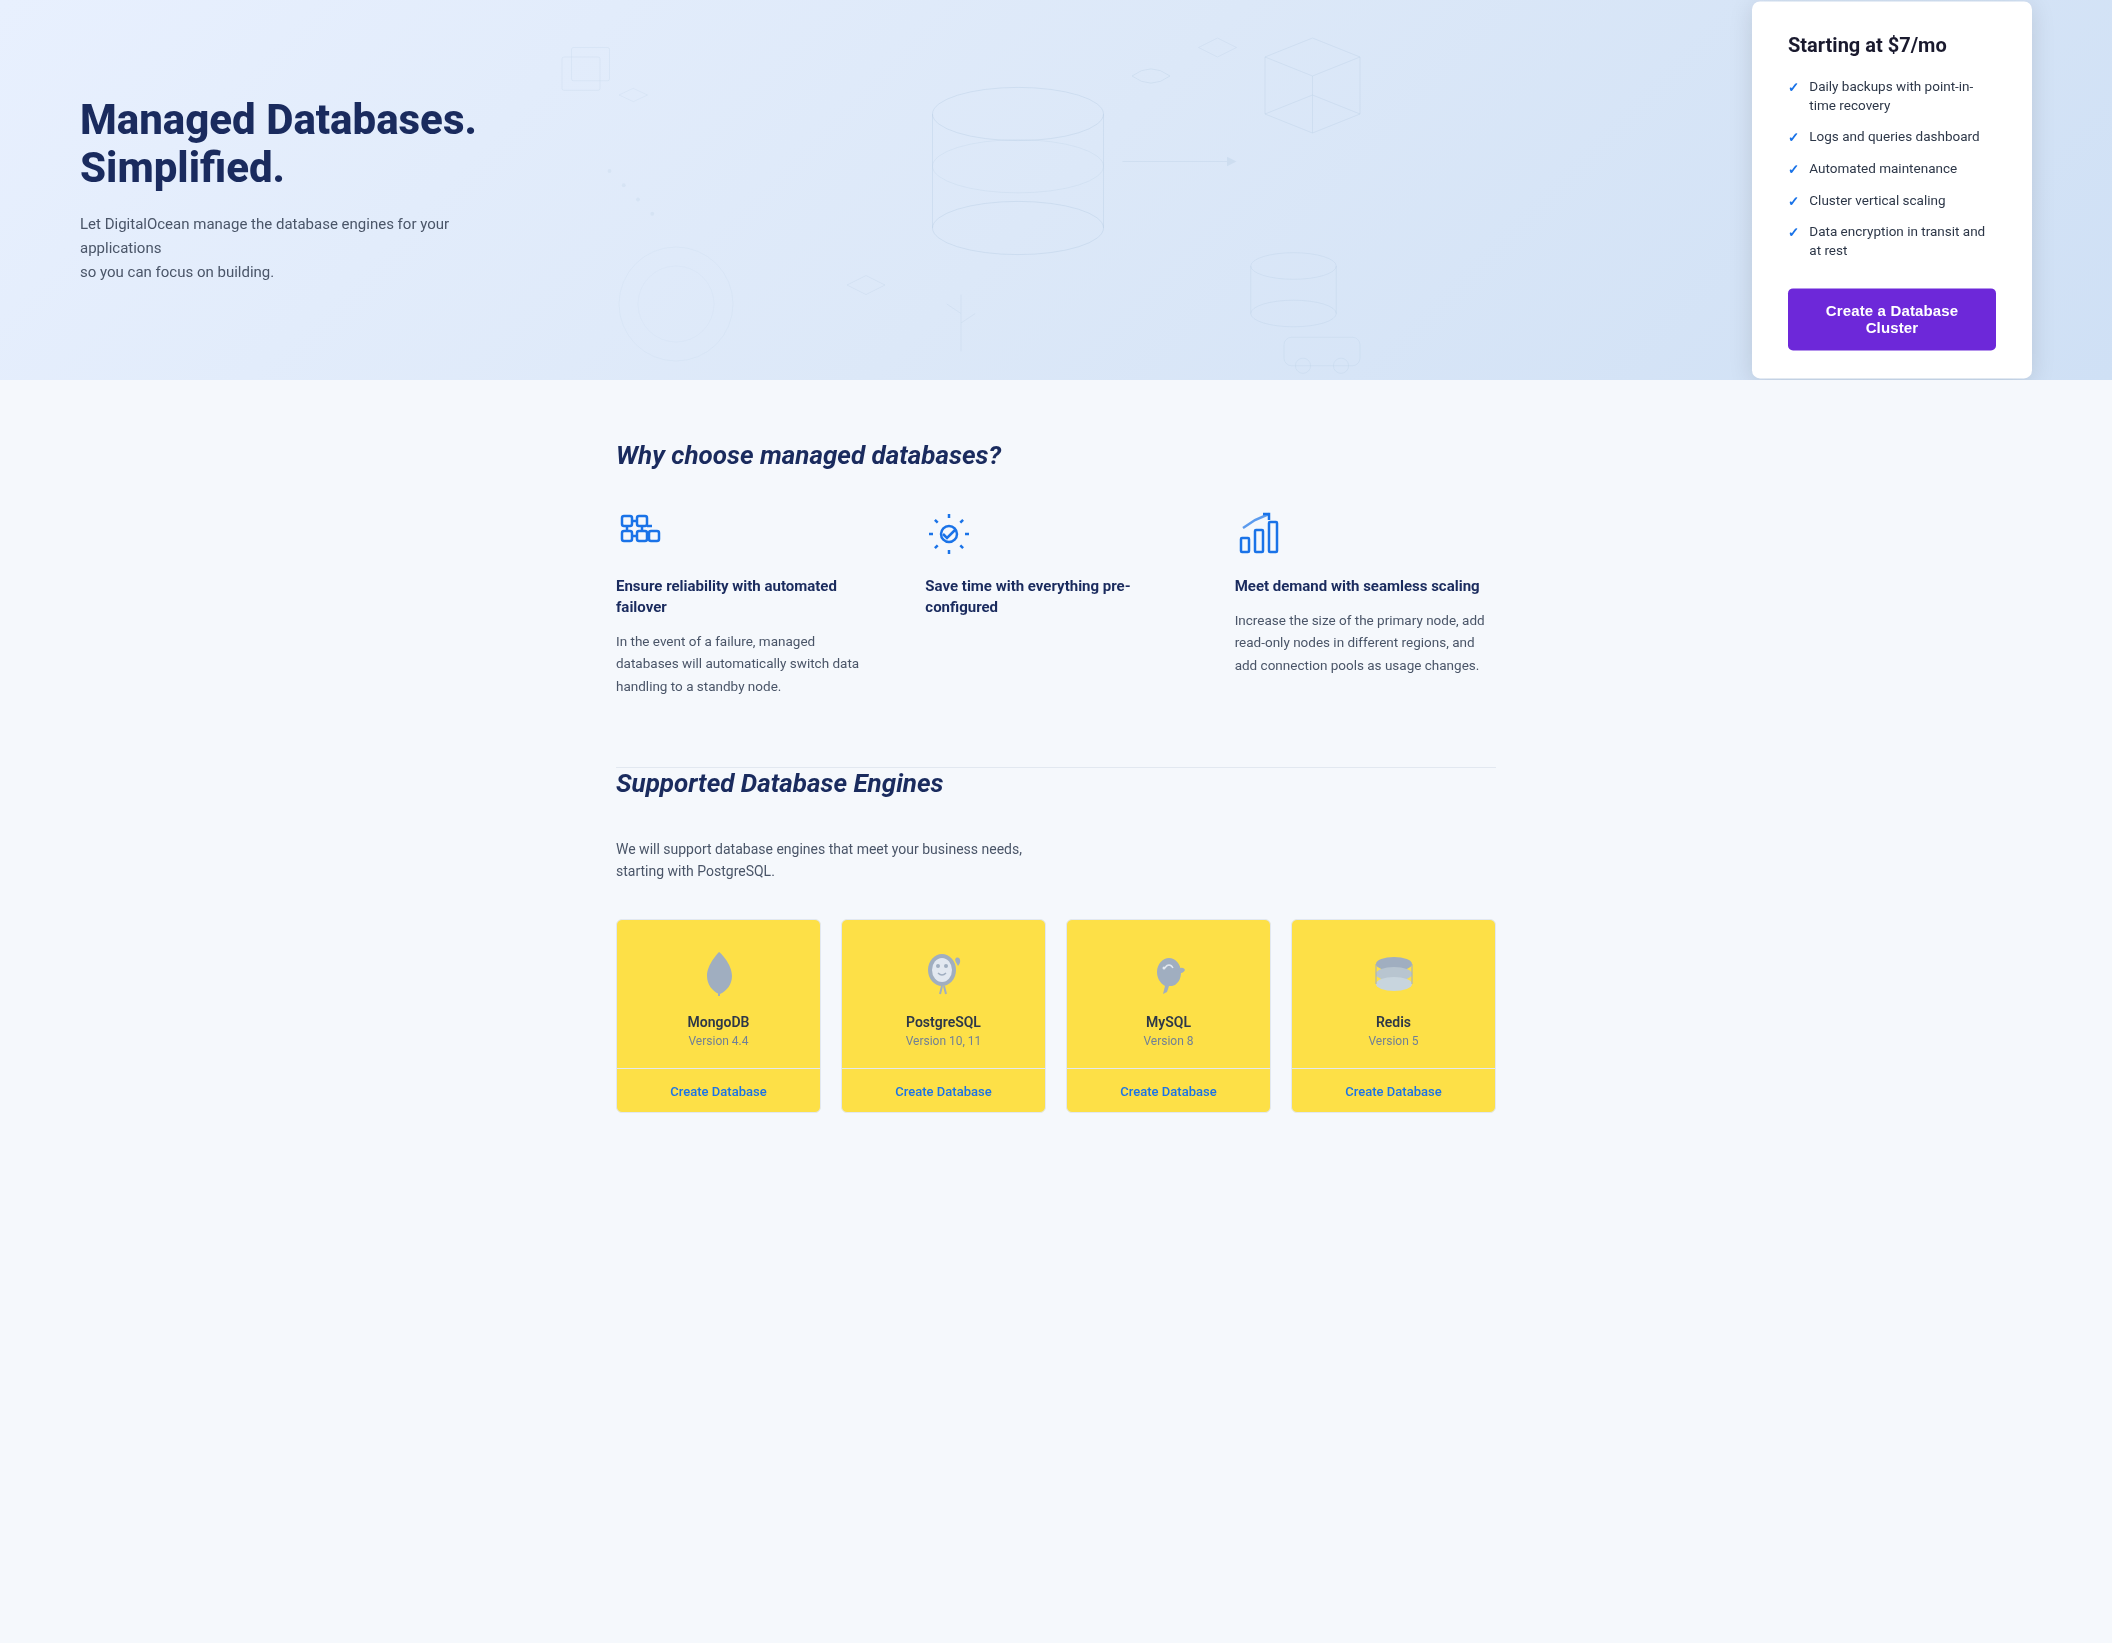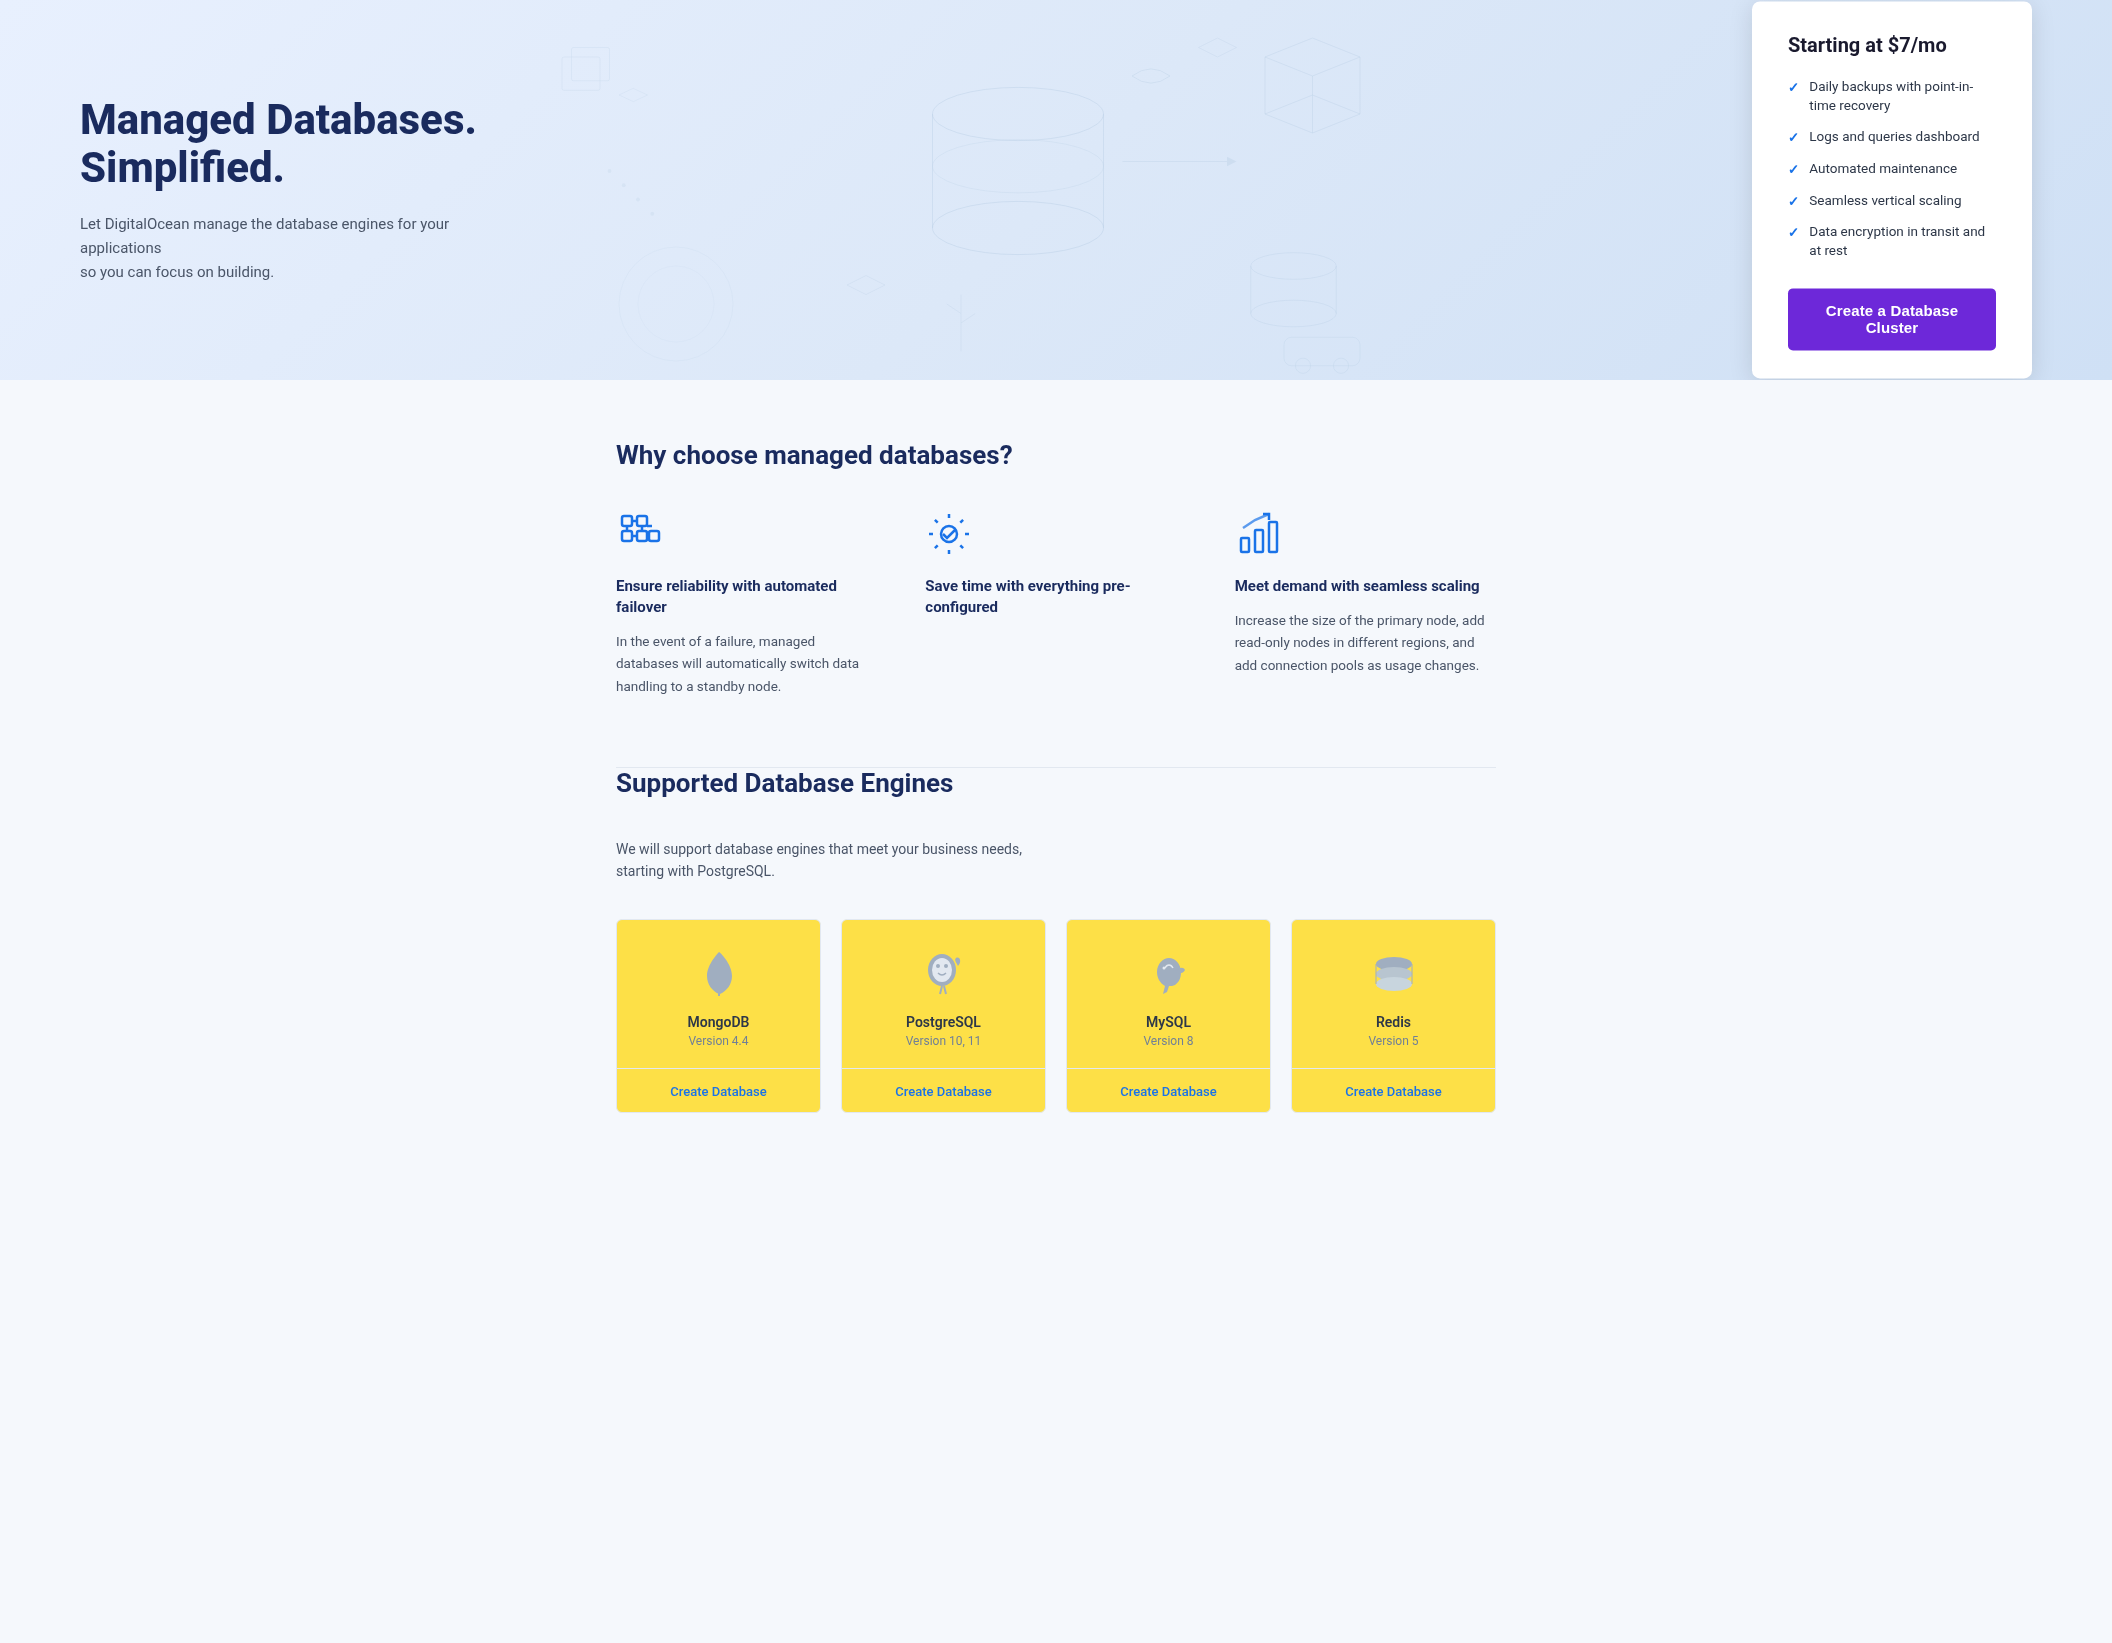--- a/index.html
+++ b/index.html
@@ -116,20 +116,21 @@
       margin: 0 auto;
       padding: 60px 40px;
     }
 
     
     .section-title {
       font-size: 26px;
       font-weight: 700;
       color: #1a2b5e;
       margin-bottom: 40px;
+      font-style: italic;
     }
 
     .features-grid {
       display: grid;
       grid-template-columns: repeat(3, 1fr);
       gap: 48px;
       margin-bottom: 70px;
     }
 
     .feature-card {
@@ -295,21 +296,21 @@
       <span>so you can focus on building.</span>
     </p>
   </div>
 
   <div class="pricing-card">
     <h2 class="pricing-title">Starting at $7/mo</h2>
     <ul class="feature-list">
       <li>Daily backups with point-in-time recovery</li>
       <li>Logs and queries dashboard</li>
       <li>Automated maintenance</li>
-      <li>Seamless vertical scaling</li>
+      <li>Cluster vertical scaling</li>
       <li>Data encryption in transit and at rest</li>
     </ul>
     <button class="cta-button">Create a Database Cluster</button>
   </div>
 </section>
 
 <div class="main-content">
 
   <section>
     <h2 class="section-title">Why choose managed databases?</h2>

